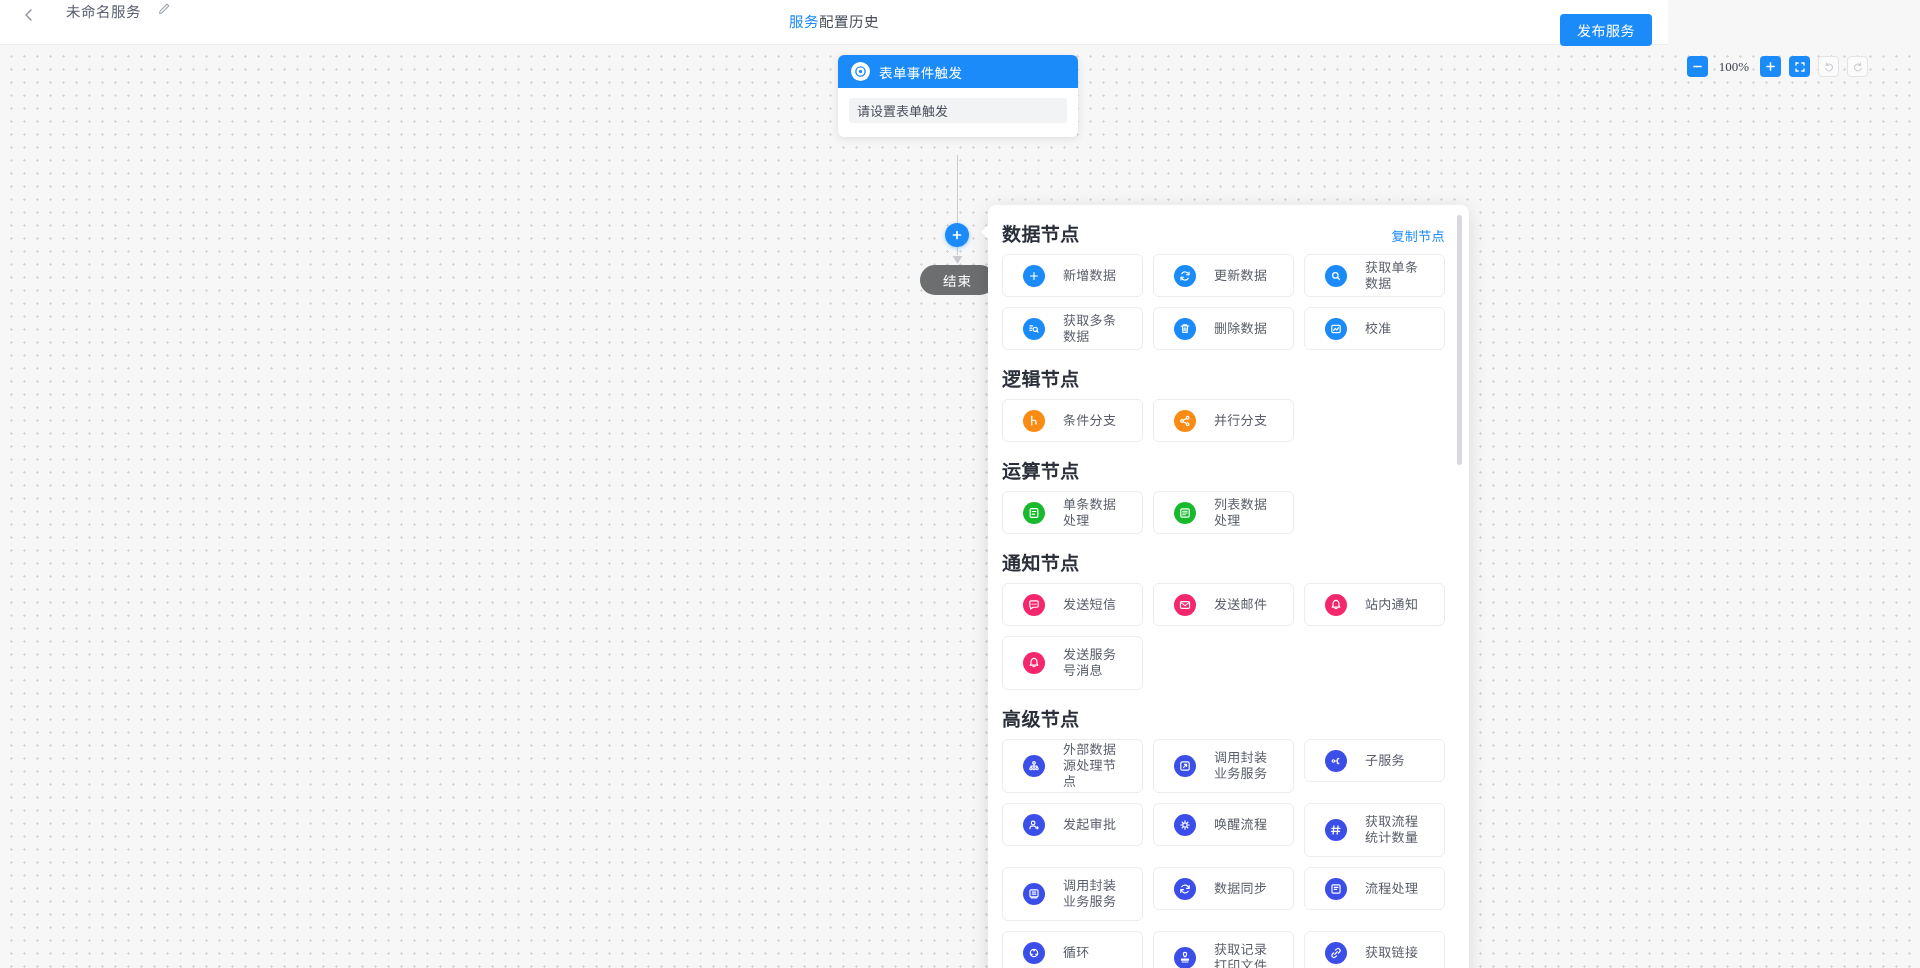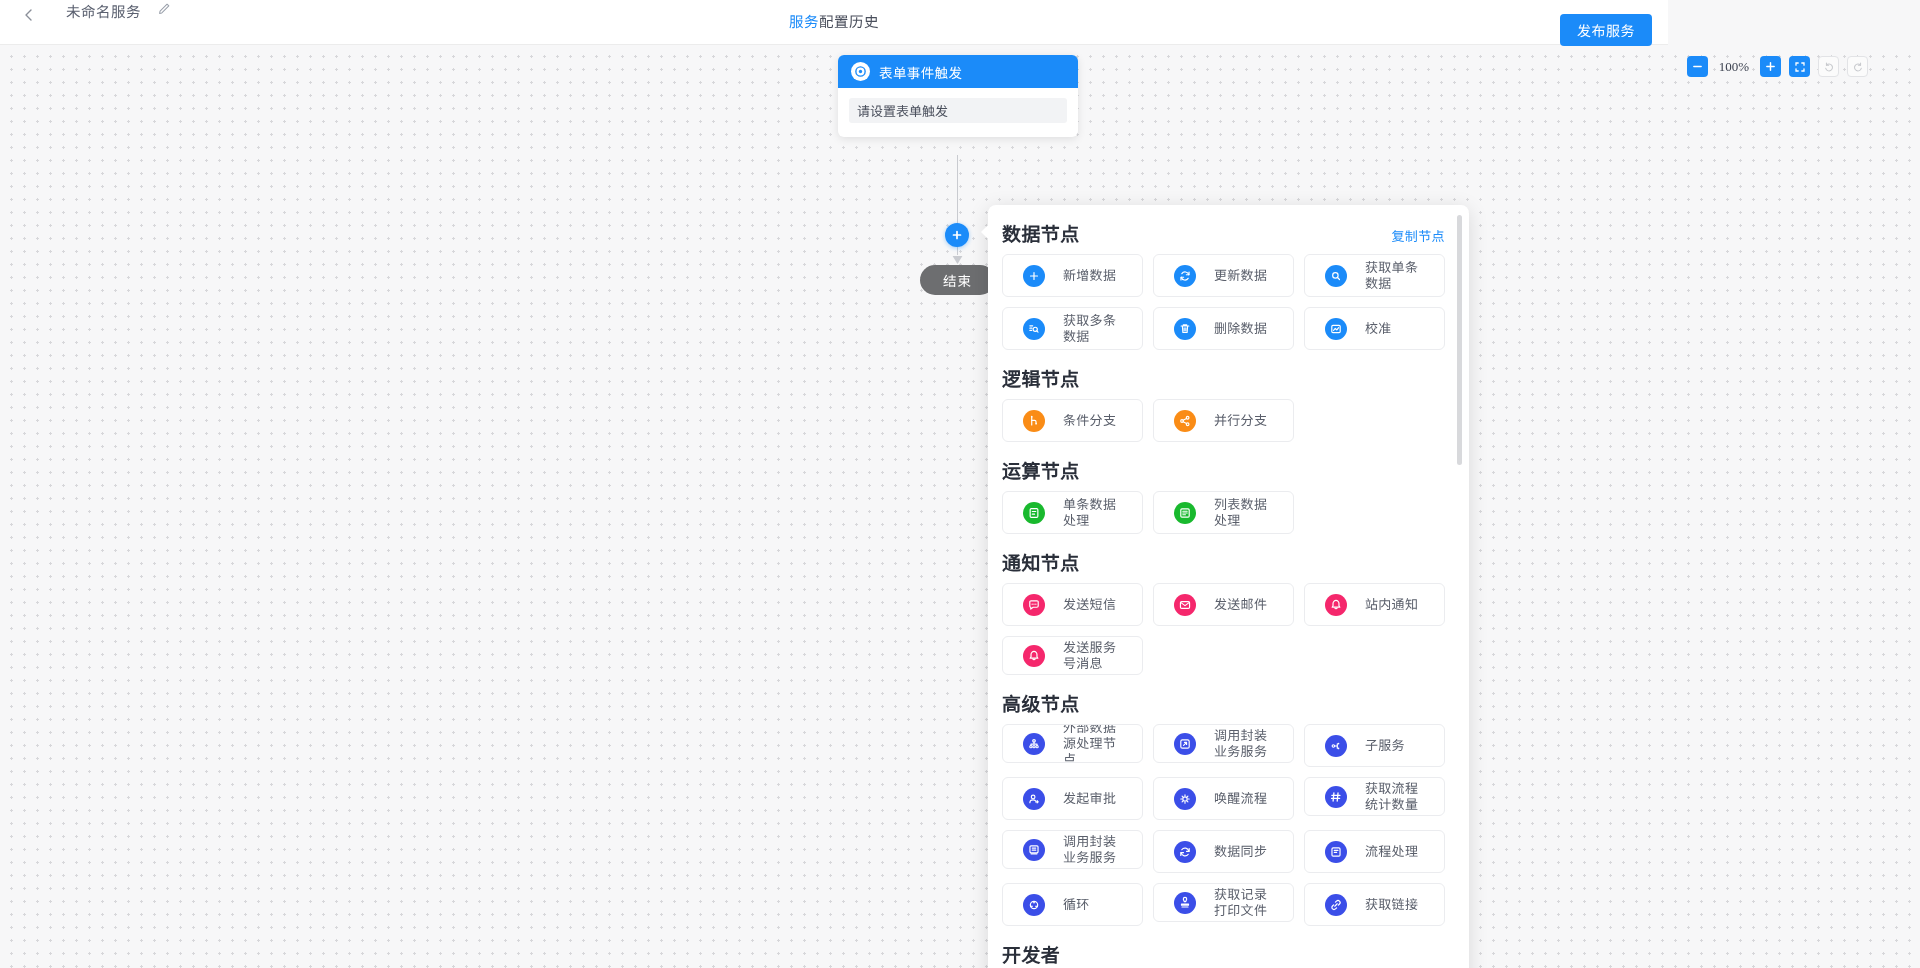--- a/index.html
+++ b/index.html
@@ -206,21 +206,21 @@
     flex: 0 0 auto;
     display: flex; align-items: center; justify-content: center;
     color: #fff;
   }
   .nodecard .nico svg { display: block; }
   .nodecard .nlabel {
     font-size: 13px; color: #5a5f6b; line-height: 16px;
     letter-spacing: .3px;
     overflow: hidden;
   }
-  .nodecard.tall { height: 39px; }
+  .nodecard.tall { height: 54px; }
 </style>
 </head>
 <body>
 
 <div class="topbar">
   <div class="back-btn">
     <span>
       <svg width="16" height="16" viewBox="0 0 16 16" fill="none" stroke="currentColor" stroke-width="1.4">
         <path d="M10 3 L5 8 L10 13" stroke-linecap="round" stroke-linejoin="round"></path>
       </svg>

